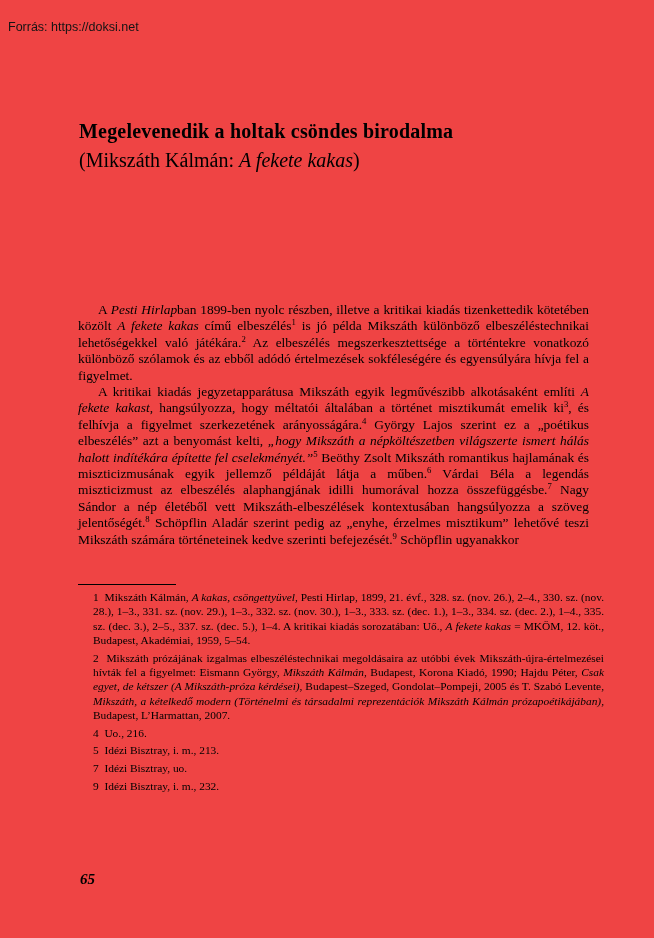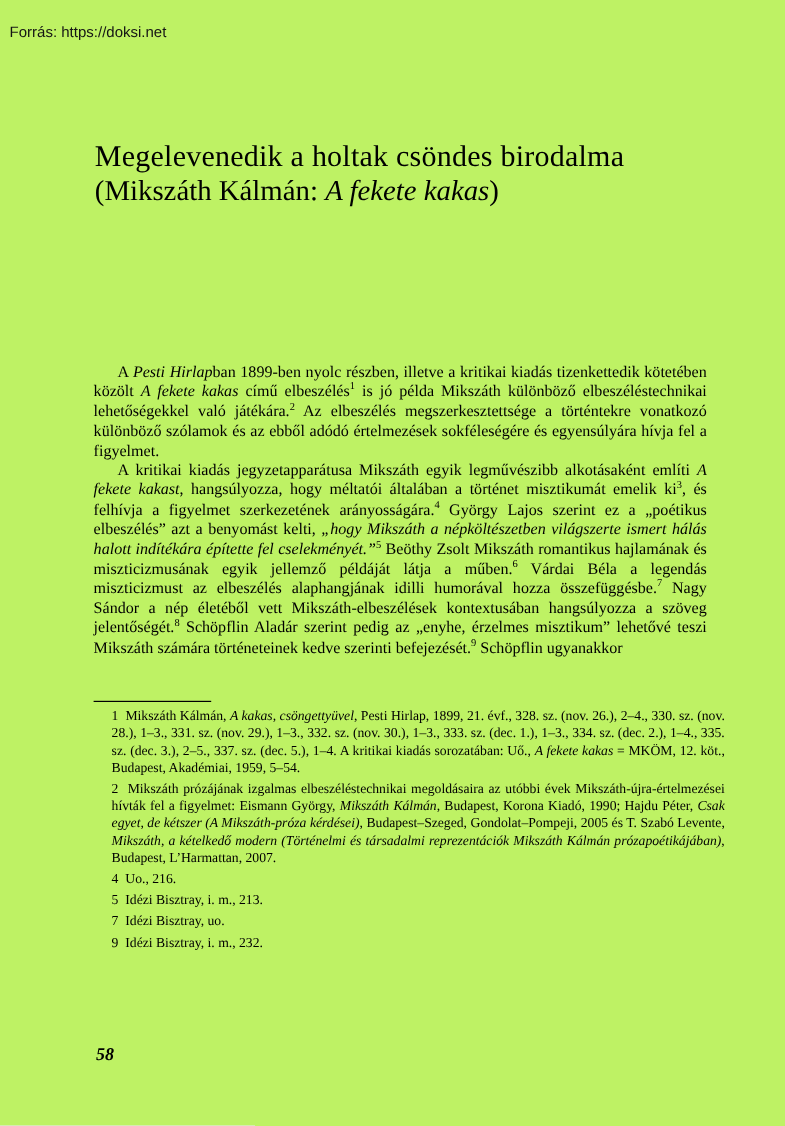--- a/index.html
+++ b/index.html
@@ -1,37 +1,37 @@
 <!DOCTYPE html>
 <html><head>
 <meta charset="utf-8">
 <style>
   html,body{margin:0;padding:0;background:#e8e8e8;}
   .page{
-    position:relative;width:654px;height:938px;background:#bef264;
+    position:relative;width:654px;height:938px;background:#ef4444;
     font-family:"Liberation Serif","DejaVu Serif",serif;color:#000;
     overflow:hidden;margin:0 auto;
   }
   .source-header{
     position:absolute;left:8px;top:20px;
     font-family:"Liberation Sans","DejaVu Sans",sans-serif;
     font-size:12.5px;color:#141414;
   }
   .author{
     position:absolute;left:79px;top:66px;margin:0;
     font-style:italic;font-weight:400;font-size:31px;line-height:36px;
     letter-spacing:0.5px;
   }
   .title{
     position:absolute;left:79px;top:118px;margin:0;
-    font-weight:400;font-size:25px;line-height:26px;letter-spacing:0.2px;text-align:center;
+    font-weight:700;font-size:20px;line-height:26px;letter-spacing:0.2px;text-align:center;
   }
   .subtitle{
     position:absolute;left:79px;top:149px;margin:0;
-    font-weight:400;font-size:24px;line-height:23px;
+    font-weight:400;font-size:20px;line-height:23px;
   }
   .body-text{
     position:absolute;left:78px;top:302px;width:511px;
   }
   .body-par{
     margin:0;font-size:13.4px;line-height:16.4px;
     text-align:justify;text-indent:20px;
   }
   .fn-rule{
     position:absolute;left:78px;top:584px;width:98px;height:0;
@@ -69,14 +69,14 @@
 
   <div class="footnotes">
       <p class="footnote"><span>1&nbsp; Mikszáth Kálmán, </span><span class="i">A kakas, csöngettyüvel</span><span>, Pesti Hirlap, 1899, 21. évf., 328. sz. (nov. 26.), 2–4., 330. sz. (nov. 28.), 1–3., 331. sz. (nov. 29.), 1–3., 332. sz. (nov. 30.), 1–3., 333. sz. (dec. 1.), 1–3., 334. sz. (dec. 2.), 1–4., 335. sz. (dec. 3.), 2–5., 337. sz. (dec. 5.), 1–4. A kritikai kiadás sorozatában: Uő., </span><span class="i">A fekete kakas</span><span> = MKÖM, 12. köt., Budapest, Akadémiai, 1959, 5–54.</span></p>
       <p class="footnote"><span>2&nbsp; Mikszáth prózájának izgalmas elbeszéléstechnikai megoldásaira az utóbbi évek Mikszáth-újra-értelmezései hívták fel a figyelmet: Eismann György, </span><span class="i">Mikszáth Kálmán</span><span>, Budapest, Korona Kiadó, 1990; Hajdu Péter, </span><span class="i">Csak egyet, de kétszer (A Mikszáth-próza kérdései)</span><span>, Budapest–Szeged, Gondolat–Pompeji, 2005 és T. Szabó Levente, </span><span class="i">Mikszáth, a kételkedő modern (Történelmi és társadalmi reprezentációk Mikszáth Kálmán prózapoétikájában)</span><span>, Budapest, L’Harmattan, 2007.</span></p>
       <p class="footnote"><span>4&nbsp; Uo., 216.</span></p>
       <p class="footnote"><span>5&nbsp; Idézi Bisztray, i. m., 213.</span></p>
       <p class="footnote"><span>7&nbsp; Idézi Bisztray, uo.</span></p>
       <p class="footnote"><span>9&nbsp; Idézi Bisztray, i. m., 232.</span></p>
     </div>
 
-  <div class="page-number">58</div>
+  <div class="page-number">65</div>
 </div>
 
 </body></html>

